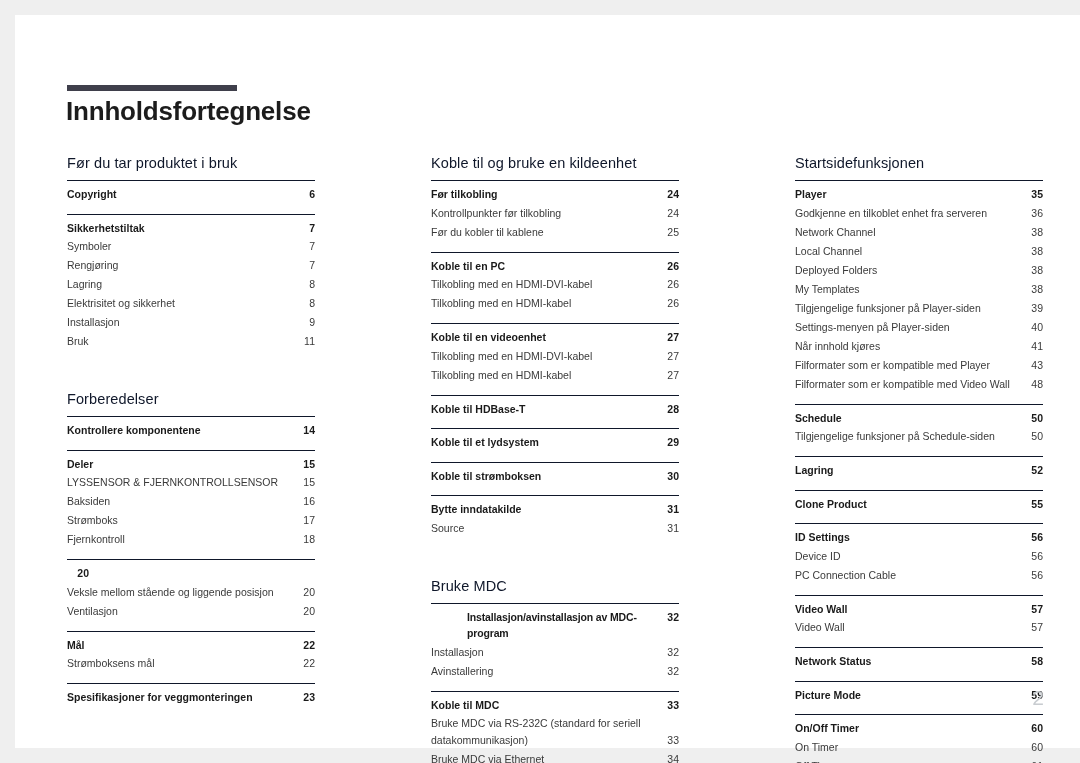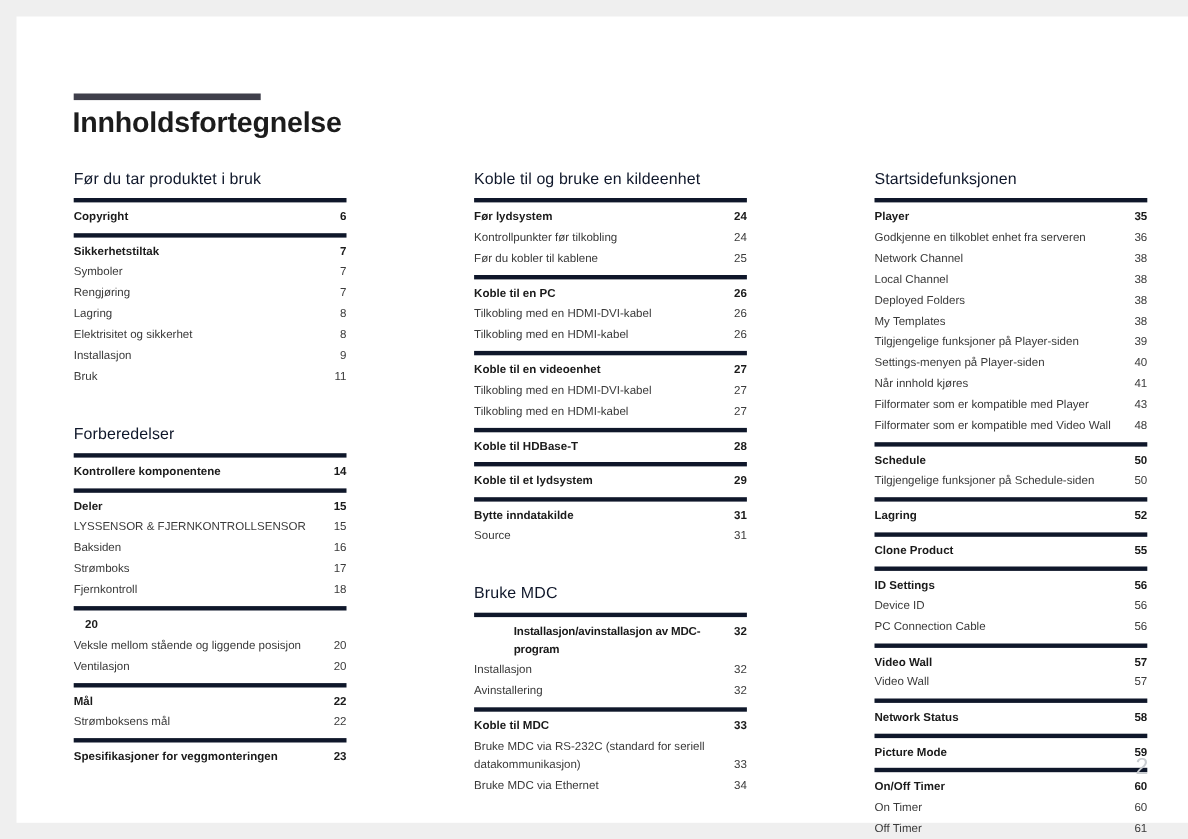--- a/index.html
+++ b/index.html
@@ -65,23 +65,23 @@
     font-size: 14.5px;
     font-weight: normal;
     letter-spacing: 0.1px;
     padding-bottom: 9px;
     white-space: nowrap;
   }
   .section + .section .section-title { padding-top: 30px; }
 
   
   .group {
-    border-top: 4px solid #0f172a;
+    border-top: 1px solid #0f172a;
     padding-top: 4px;
-    padding-bottom: 5px;
+    padding-bottom: 10px;
   }
   .group:last-child { }
 
   .entry {
     display: flex;
     align-items: flex-start;
     justify-content: space-between;
     line-height: 16.5px;
     padding: 1px 0 1.5px 0;
   }
@@ -232,21 +232,21 @@
               <span class="page-num">23</span>
             </div>
           </div>
         </div>
       </div>
       <div class="col col2">
         <div class="section">
           <div class="section-title">Koble til og bruke en kildeenhet</div>
           <div class="group">
             <div class="entry head">
-              <span class="label">Før lydsystem</span>
+              <span class="label">Før tilkobling</span>
               <span class="page-num">24</span>
             </div>
             <div class="entry sub">
               <span class="label">Kontrollpunkter før tilkobling</span>
               <span class="page-num">24</span>
             </div>
             <div class="entry sub">
               <span class="label">Før du kobler til kablene</span>
               <span class="page-num">25</span>
             </div>
@@ -282,20 +282,26 @@
           <div class="group">
             <div class="entry head">
               <span class="label">Koble til HDBase-T</span>
               <span class="page-num">28</span>
             </div>
           </div>
           <div class="group">
             <div class="entry head">
               <span class="label">Koble til et lydsystem</span>
               <span class="page-num">29</span>
+            </div>
+          </div>
+          <div class="group">
+            <div class="entry head">
+              <span class="label">Koble til strømboksen</span>
+              <span class="page-num">30</span>
             </div>
           </div>
           <div class="group">
             <div class="entry head">
               <span class="label">Bytte inndatakilde</span>
               <span class="page-num">31</span>
             </div>
             <div class="entry sub">
               <span class="label">Source</span>
               <span class="page-num">31</span>

